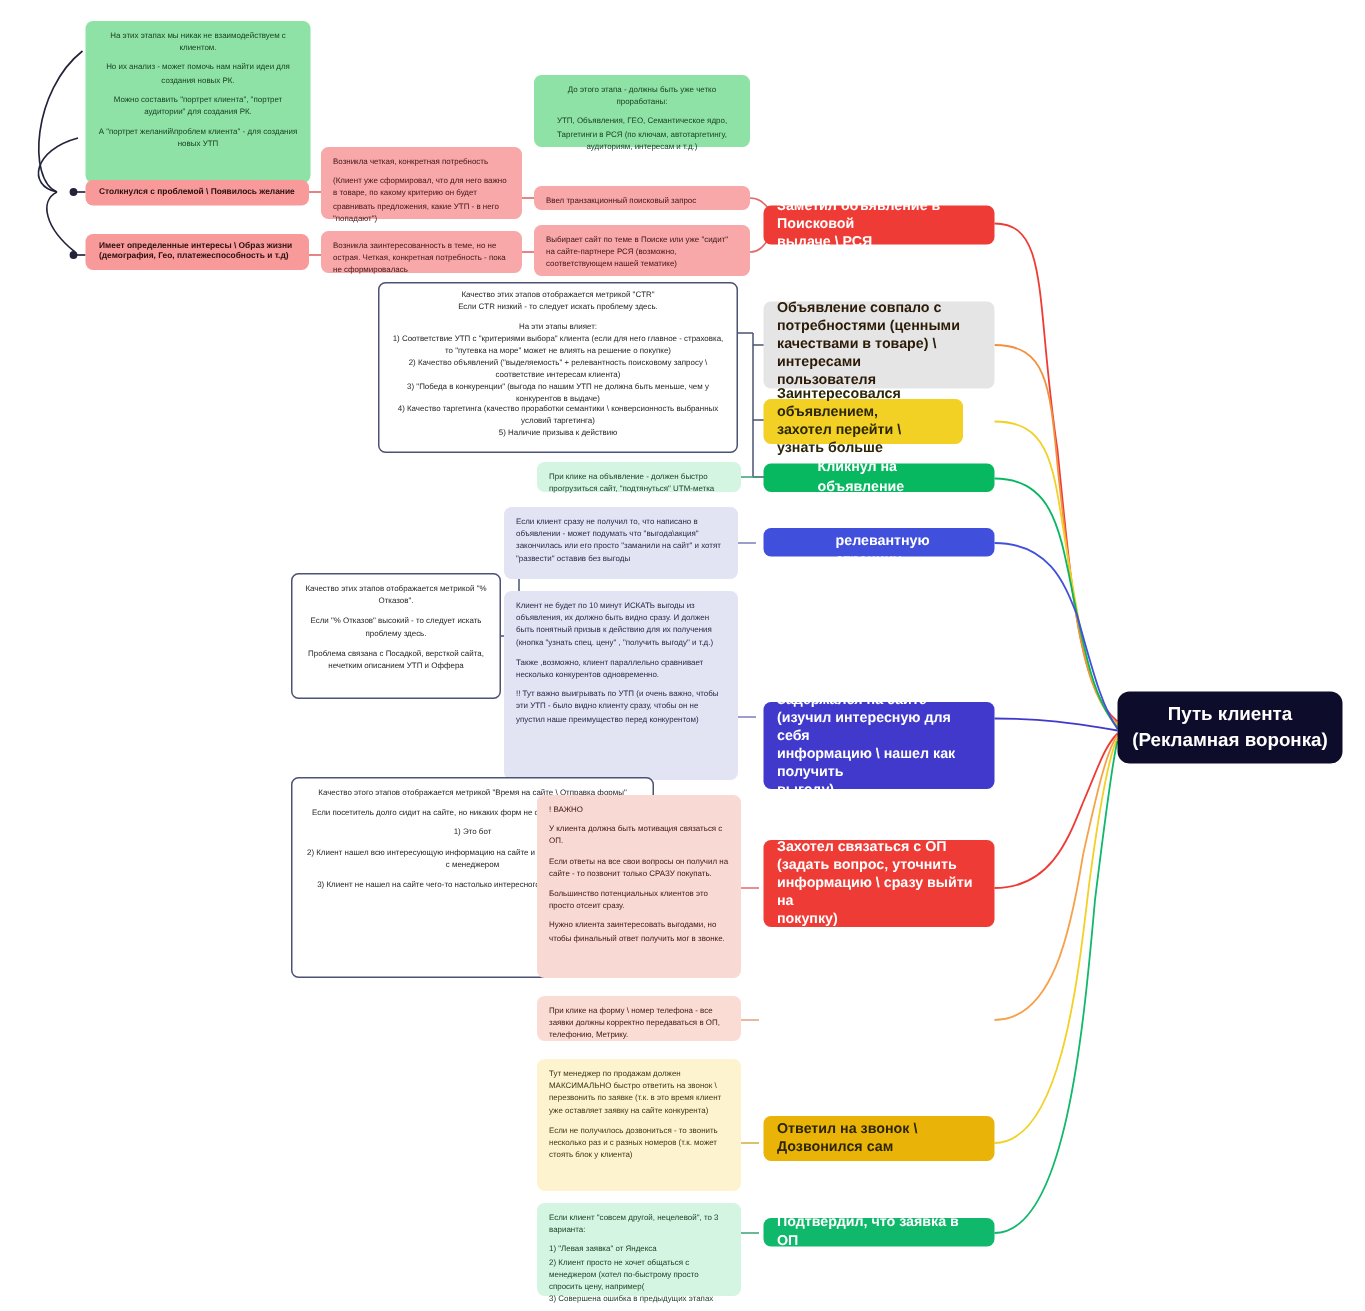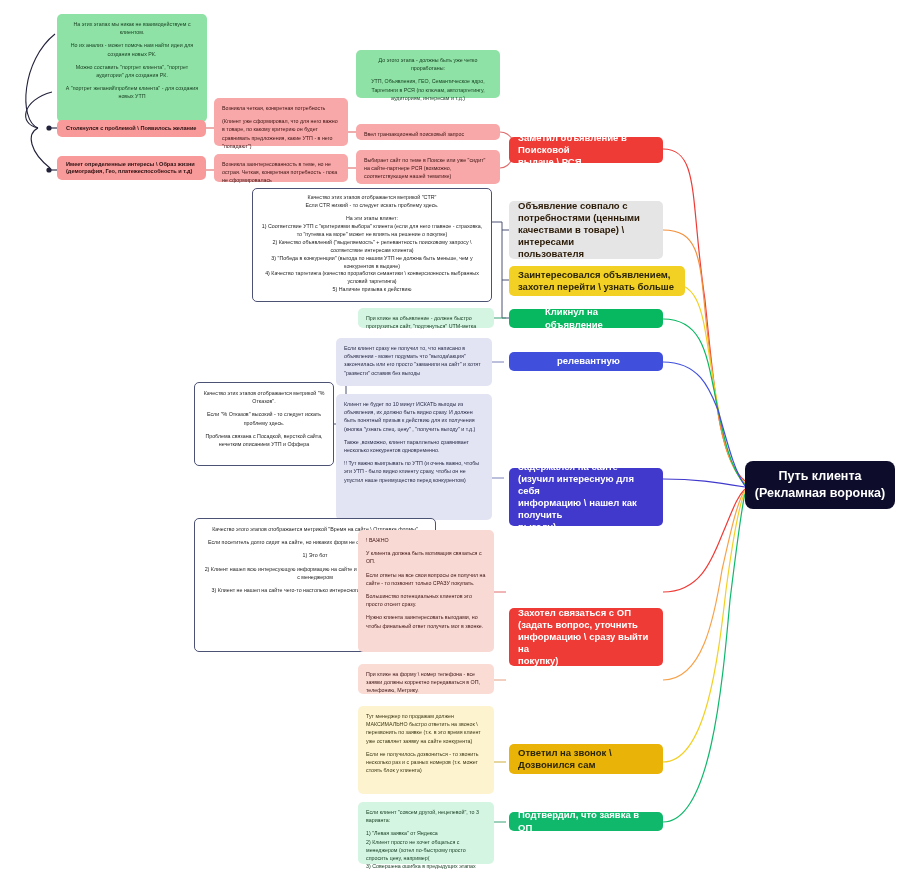--- a/index.html
+++ b/index.html
@@ -222,41 +222,41 @@
 выдаче \ РСЯ</span>
   </div>
 
   <div class="node stage s-orange" style="left:509px;top:201px;width:154px;height:58px;white-space:pre-line;">
     <span>Объявление совпало с
 потребностями (ценными
 качествами в товаре) \ интересами
 пользователя</span>
   </div>
 
-  <div class="node stage s-yellow" style="left:509px;top:266px;width:176px;height:30px;white-space:pre-line;">
+  <div class="node stage s-yellow" style="left:509px;top:266px;width:133px;height:30px;white-space:pre-line;">
     <span>Заинтересовался объявлением,
 захотел перейти \ узнать больше</span>
   </div>
 
   <div class="node stage s-green" style="left:509px;top:309px;width:154px;height:19px;">
     <span>Кликнул на объявление</span>
   </div>
 
   <div class="node stage s-blue-l" style="left:509px;top:352px;width:154px;height:19px;padding-left:48px;">
     <span>Попал на релевантную страницу</span>
   </div>
 
   <div class="node stage s-blue" style="left:509px;top:444px;width:154px;height:58px;white-space:pre-line;">
     <span>Задержался на сайте
 (изучил интересную для себя
 информацию \ нашел как получить
 выгоду)</span>
   </div>
 
-  <div class="node stage s-red2" style="left:509px;top:560px;width:154px;height:58px;white-space:pre-line;margin-top:48px;">
+  <div class="node stage s-red2" style="left:509px;top:560px;width:154px;height:58px;white-space:pre-line;">
     <span>Захотел связаться с ОП
 (задать вопрос, уточнить
 информацию \ сразу выйти на
 покупку)</span>
   </div>
 
 
   <div class="node stage s-yellow2" style="left:509px;top:744px;width:154px;height:30px;white-space:pre-line;">
     <span>Ответил на звонок \
 Дозвонился сам</span>

